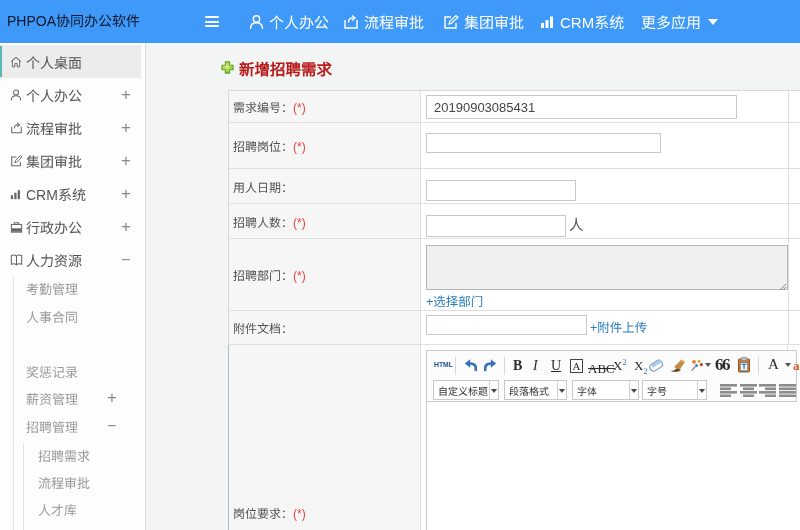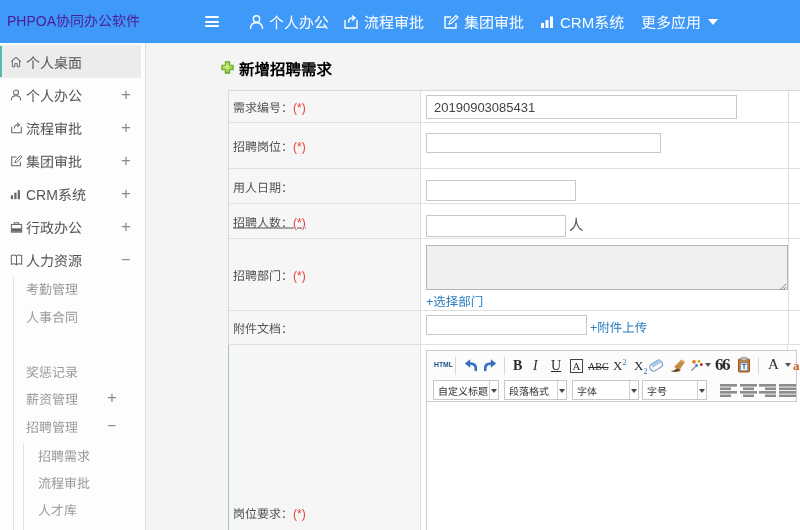--- a/index.html
+++ b/index.html
@@ -1,21 +1,21 @@
 <!DOCTYPE html>
 <html lang="zh-CN"><head>
 <meta charset="utf-8">
 <style>
 * { margin:0; padding:0; box-sizing:border-box; }
 html,body { width:800px; height:530px; overflow:hidden; font-family:"Liberation Sans", sans-serif; }
 body { position:relative; background:#f4f5f5; }
 
 
 #header { position:absolute; left:0; top:0; width:800px; height:43px; background:#3f99f8; color:#fff; }
-#logo { position:absolute; left:7px; top:0; line-height:43px; font-size:14px; color:#4c1d95; }
+#logo { position:absolute; left:7px; top:0; line-height:43px; font-size:14px; color:#0f172a; }
 .hmb { position:absolute; left:205px; top:16px; width:14px; height:12px; }
 .hmb i { display:block; height:2px; background:#fff; margin-bottom:2.6px; border-radius:1px; }
 .hmenu { position:absolute; top:0; height:43px; display:flex; align-items:center; font-size:15px; color:#fff; }
 .hmenu svg { margin-right:5px; }
 
 
 #sidebar { position:absolute; left:0; top:43px; width:146px; height:487px; background:#fdfdfd; }
 #sidebar .scroll { position:absolute; right:1px; top:0; width:4px; height:487px; background:#fdfdfd; }
 #sidebar .rborder { position:absolute; right:0; top:0; width:1px; height:487px; background:#dcdcdc; }
 .sel { position:absolute; left:0; top:2px; width:142px; height:33px; background:#ececec; }
@@ -27,21 +27,21 @@
 .m2 { position:absolute; left:0; width:142px; height:27px; font-size:13px; color:#9a9a9a; }
 .m2 .txt { position:absolute; left:26px; top:50%; transform:translateY(-50%); }
 .m2 .pm { left:107px; }
 .m3 { position:absolute; left:0; width:142px; height:27px; font-size:13px; color:#9a9a9a; }
 .m3 .txt { position:absolute; left:38px; top:50%; transform:translateY(-50%); }
 .vline { position:absolute; width:1px; background:#e2e2e2; }
 
 
 #main { position:absolute; left:147px; top:43px; width:653px; height:487px; background:#f3f4f4; }
 #title { position:absolute; left:73px; top:17px; height:16px; }
-#title .txt { position:absolute; left:19px; top:-3.5px; font-size:15.5px; font-weight:bold; color:#000000; white-space:nowrap; }
+#title .txt { position:absolute; left:19px; top:-3.5px; font-size:15.5px; font-weight:bold; color:#b91c1c; white-space:nowrap; }
 
 
 #tbl { position:absolute; left:81px; top:47px; width:572px; height:440px; border-top:1px solid #d8d8d8; border-left:1px solid #d8d8d8; background:#fff; }
 .row { position:relative; width:100%; border-bottom:1px solid #dfdfdf; }
 .lbl { position:absolute; left:0; top:0; bottom:0; width:192px; background:#f6f6f6; border-right:1px solid #dfdfdf; font-size:12px; color:#525252; }
 .lbl > span { position:absolute; left:4px; white-space:nowrap; }
 .lbl .red { position:static; }
 .red { color:#e8413c; }
 .val { position:absolute; left:193px; top:0; bottom:0; right:11px; border-right:1px solid #dfdfdf; background:#fff; }
 .inp { position:absolute; left:4px; height:24px; border:1px solid #c8c8c8; background:#fff; font-size:13px; color:#444; line-height:22px; padding-left:7px; }
@@ -236,21 +236,21 @@
     <div class="row" style="height:35px;">
       <div class="lbl">
           <span style="top:50%; transform:translateY(-50%);">用人日期：</span>
         </div>
       <div class="val">
           <input class="inp" style="top: 11px; height: 21px; line-height: 19px; width: 150px;" readonly="">
         </div>
     </div>
     <div class="row" style="height:35px;">
       <div class="lbl">
-          <span style="top:50%; transform:translateY(-50%);text-decoration:underline;">招聘人数：<span class="red">(*)</span></span>
+          <span style="top:50%; transform:translateY(-50%);">招聘人数：<span class="red">(*)</span></span>
         </div>
       <div class="val">
           <input class="inp" style="top: 11px; height: 22px; line-height: 20px; width: 140px;" readonly="">
           <span style="position:absolute; left:147px; top:9px; font-size:14.5px; color:#555;">人</span>
         </div>
     </div>
     <div class="row" style="height:72px;">
       <div class="lbl">
           <span style="top:50%; transform:translateY(-50%);">招聘部门：<span class="red">(*)</span></span>
         </div>
@@ -286,21 +286,21 @@
               </svg>
             <svg style="left:57px; top:7px;" width="13" height="15" viewBox="0 0 13 15">
                 <path d="M1.5 13 C0.5 9 1.5 5.5 7 5.5 L8.5 5.5" fill="none" stroke="#3570bd" stroke-width="2.6"></path>
                 <path d="M6.8 1.2 L6.8 9.8 L12.2 5.5 Z" fill="#3570bd"></path>
               </svg>
             <span class="sep" style="left:77px;"></span>
             <span class="ti" style="left:86px; font-weight:bold;">B</span>
             <span class="ti" style="left:106px; font-style:italic;">I</span>
             <span class="ti" style="left:124px; text-decoration:underline;">U</span>
             <span class="ti" style="left:143px; border:1px solid #444; font-size:11px; padding:0 1.5px; top:8px;">A</span>
-            <span class="ti" style="left:161px; font-size:10px; text-decoration:line-through; top:10px;">ABC</span>
+            <span class="ti" style="left:161px; font-size:13px; text-decoration:line-through; top:10px;">ABC</span>
             <span class="ti" style="left:186px; font-size:13px;">X<sup style="color:#3570bd; font-size:8px;">2</sup></span>
             <span class="ti" style="left:207px; font-size:13px;">X<sub style="color:#3570bd; font-size:8px;">2</sub></span>
             <svg style="left:221px; top:7px;" width="16" height="15" viewBox="0 0 16 15">
                 <g transform="rotate(-32 8 7.5)">
                   <rect x="1.5" y="4" width="13" height="7.5" rx="3.2" fill="#fff" stroke="#6d93bb" stroke-width="1.1"></rect>
                   <path d="M4.5 4 L14.5 4 A3.2 3.2 0 0 1 14.5 7.7 L4 7.7 Z" fill="#a9c9ea"></path>
                 </g>
               </svg>
             <svg style="left:242px; top:7px;" width="17" height="15" viewBox="0 0 17 15">
                 <path d="M1.5 13 C4 13 6.5 12 8.5 9.5 L12 12 C10 14 5.5 14.8 1.5 13 Z" fill="#6b4a1e"></path>

